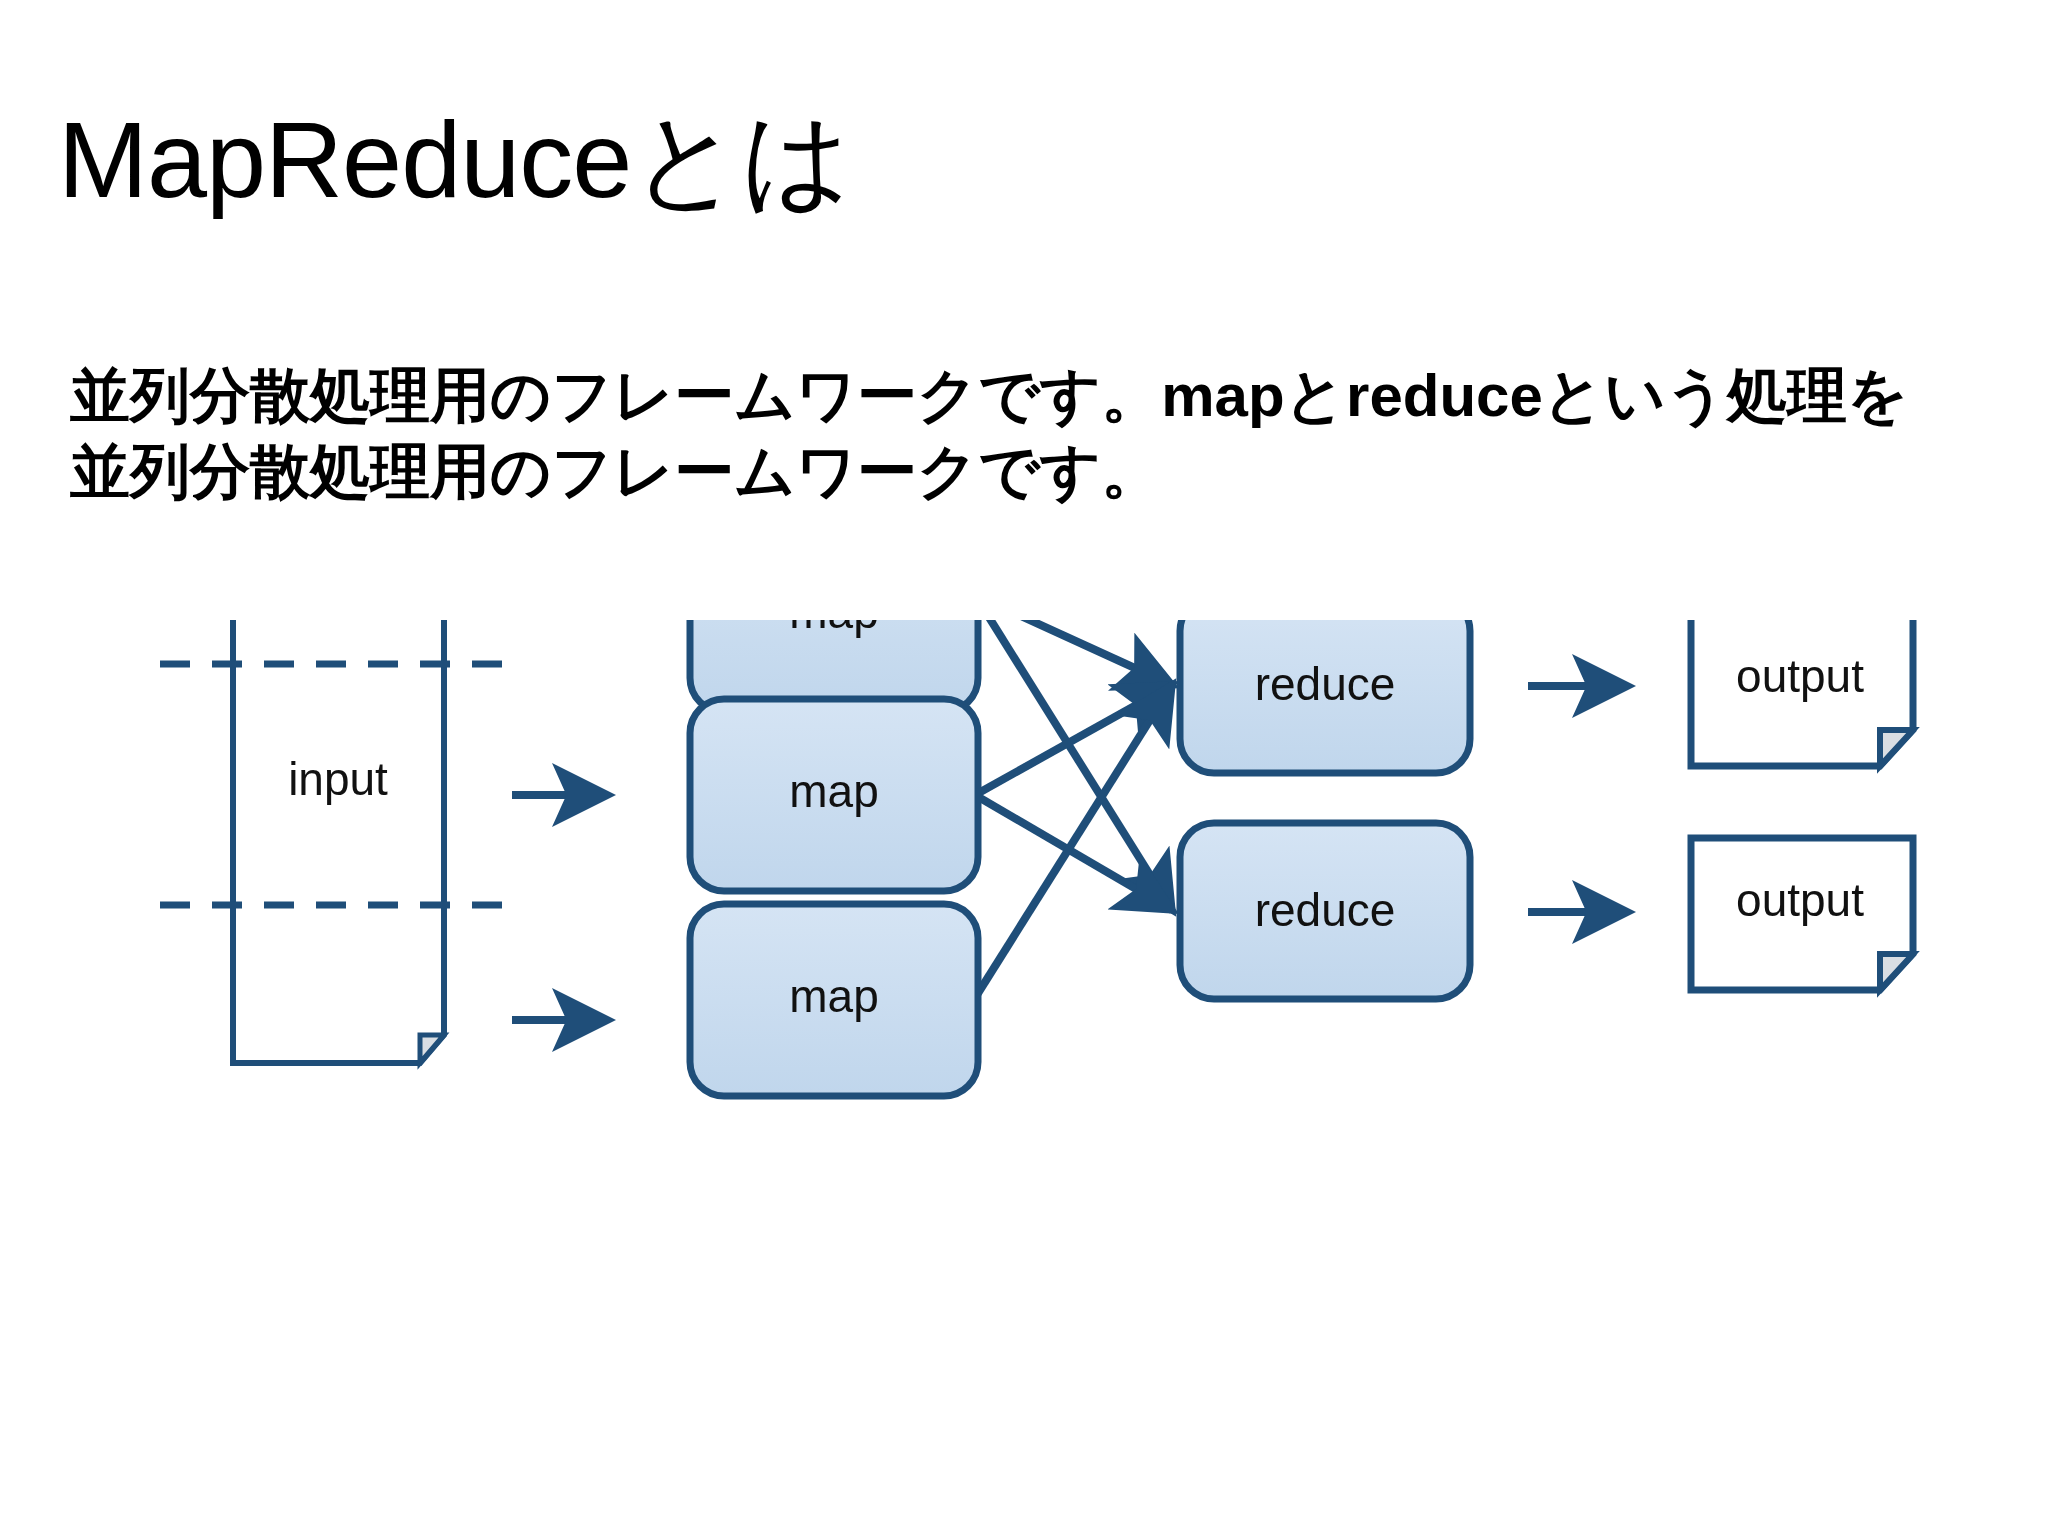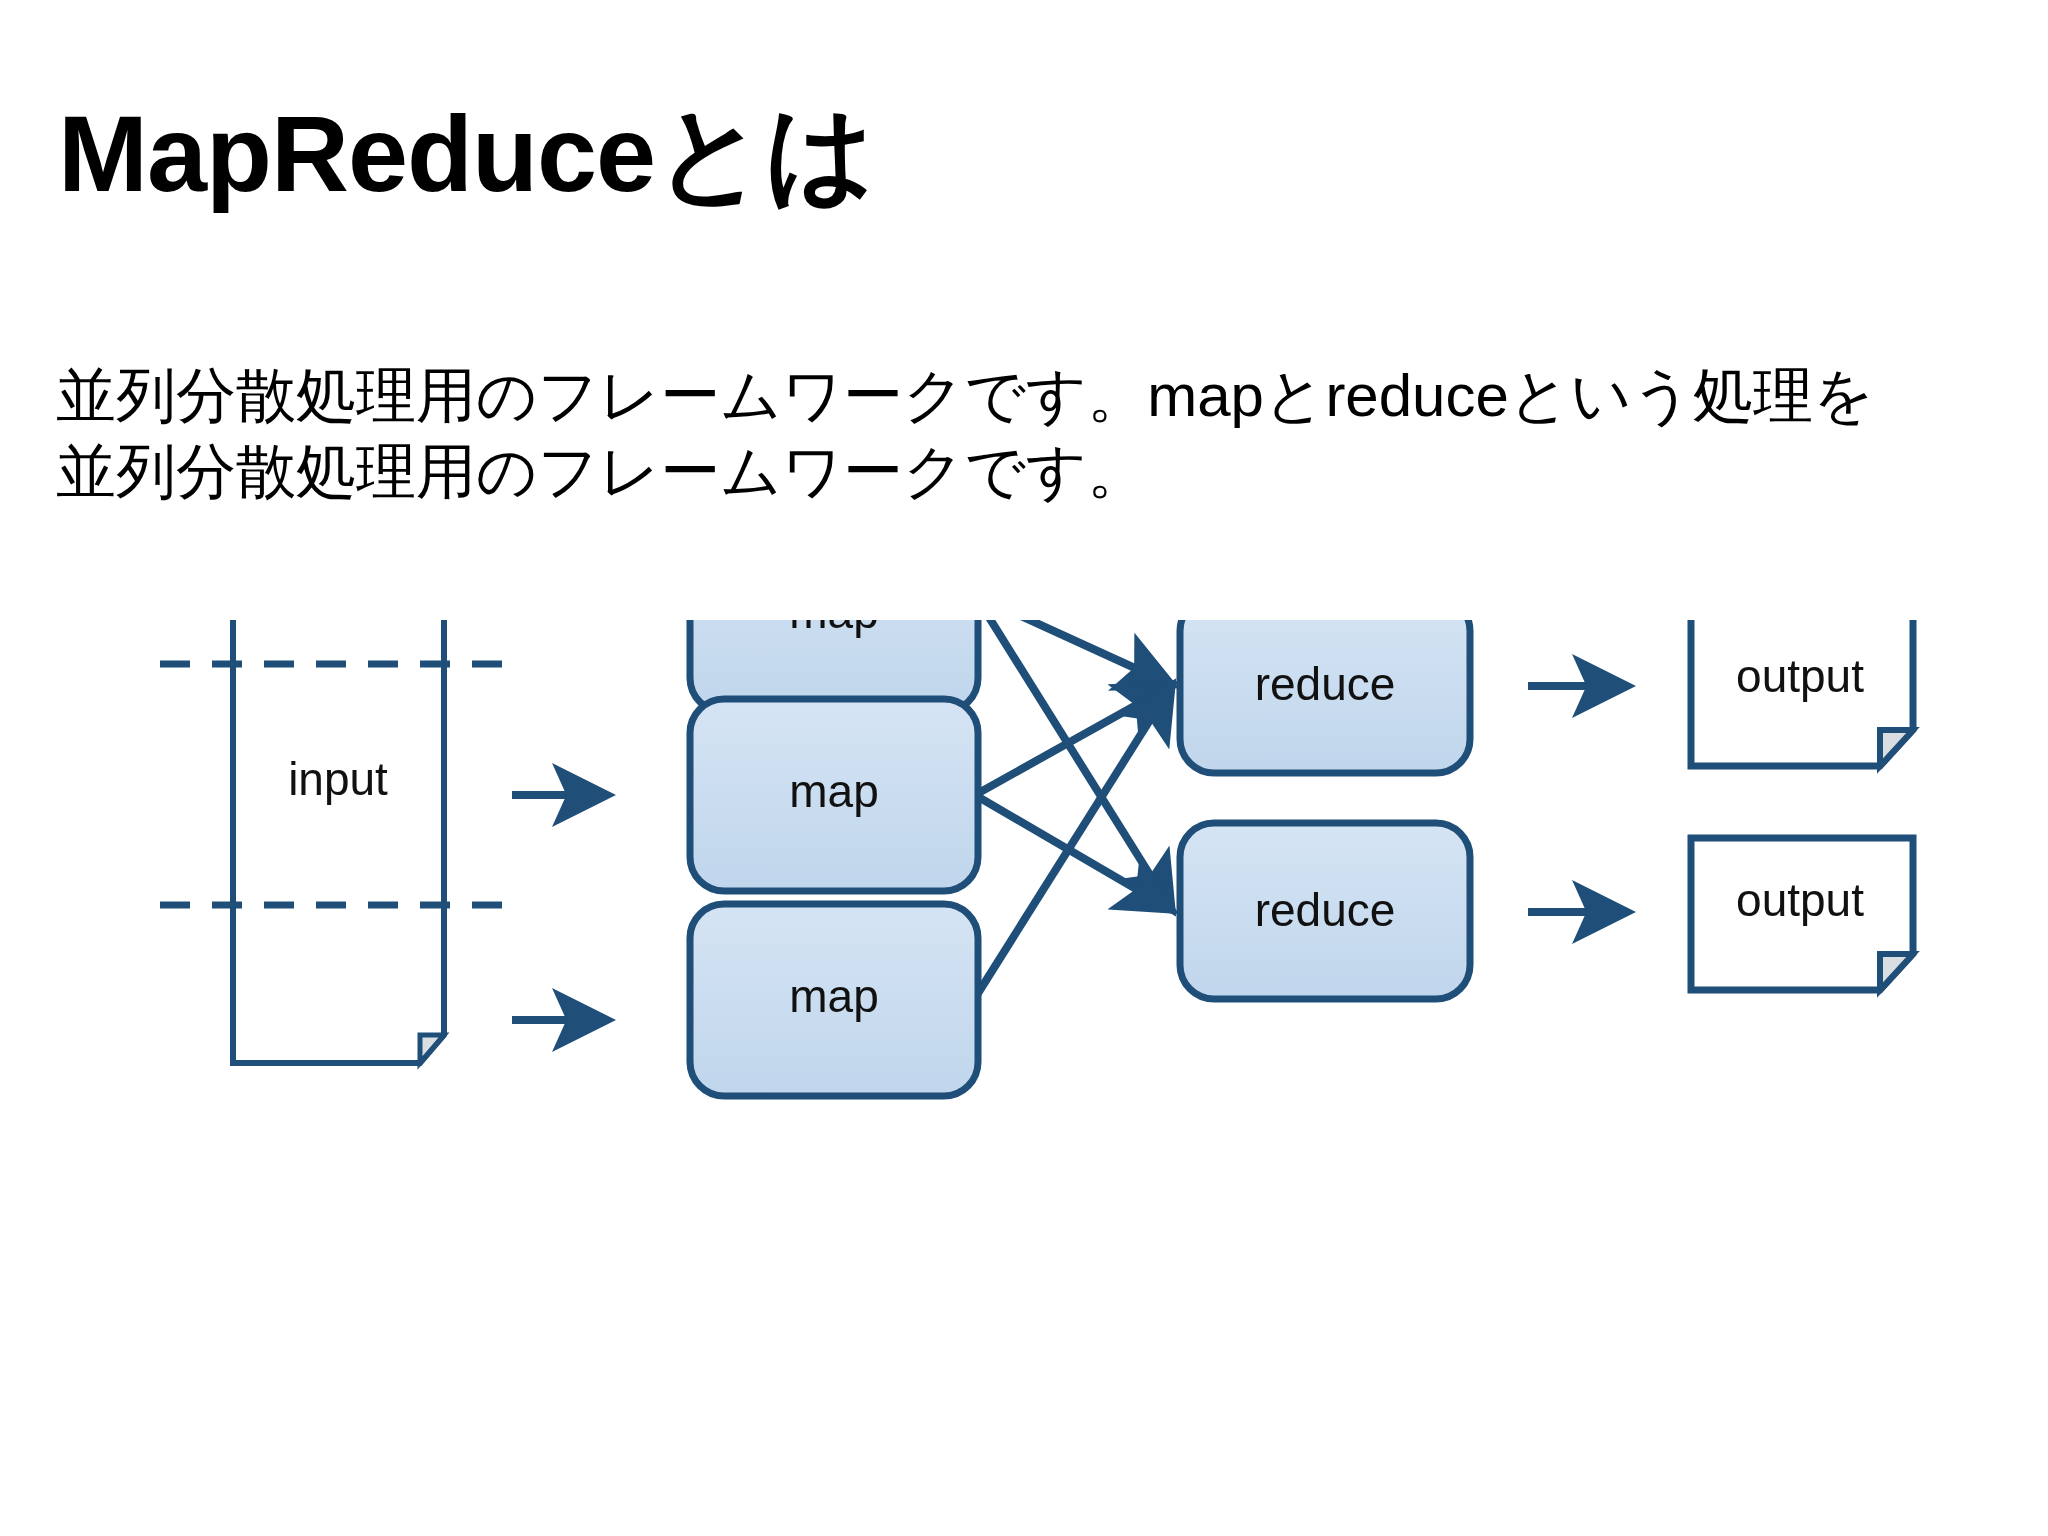--- a/index.html
+++ b/index.html
@@ -21,39 +21,39 @@
     left: 0; top: 0;
     width: 2048px;
     height: 1536px;
     background: #ffffff;
   }
 
   
   #slide-title {
     position: absolute;
     left: 58px;
-    top: 20px;
+    top: 26px;
     width: 1900px;
     font-size: 108px;
     line-height: 1.15;
-    font-weight: 700;
+    font-weight: 400;
     letter-spacing: -1px;
     color: #000000;
     white-space: nowrap;
   }
 
   
   #slide-body {
     position: absolute;
-    left: 56px;
+    left: 70px;
     top: 358px;
     width: 1890px;
     font-size: 60px;
     line-height: 1.26;
-    font-weight: 400;
+    font-weight: 700;
     color: #000000;
   }
   #slide-body .body-line {
     display: block;
     white-space: nowrap;
   }
 
   
   #diagram {
     position: absolute;

